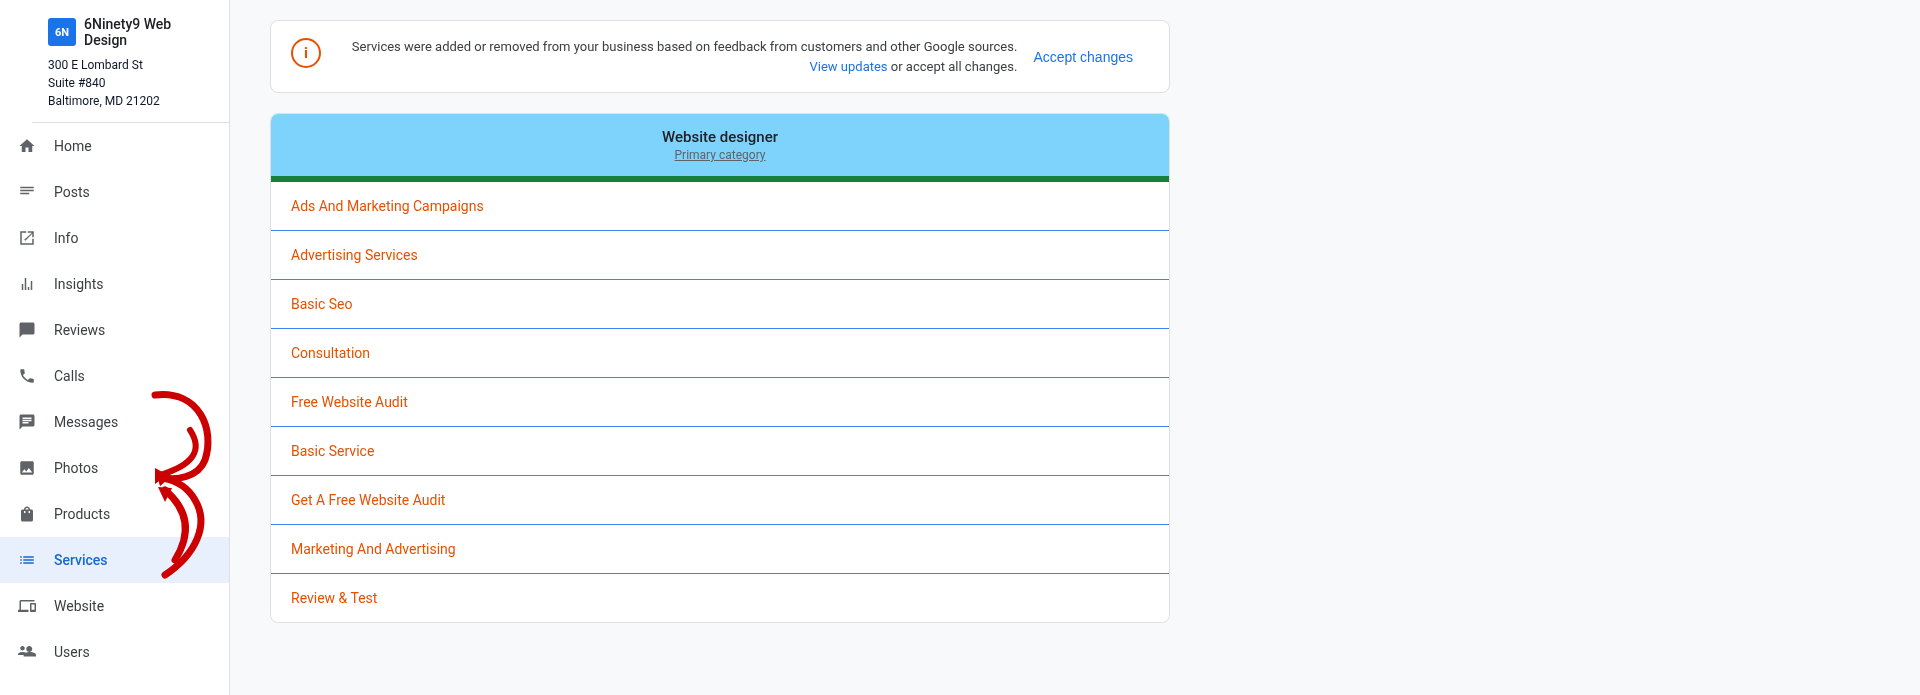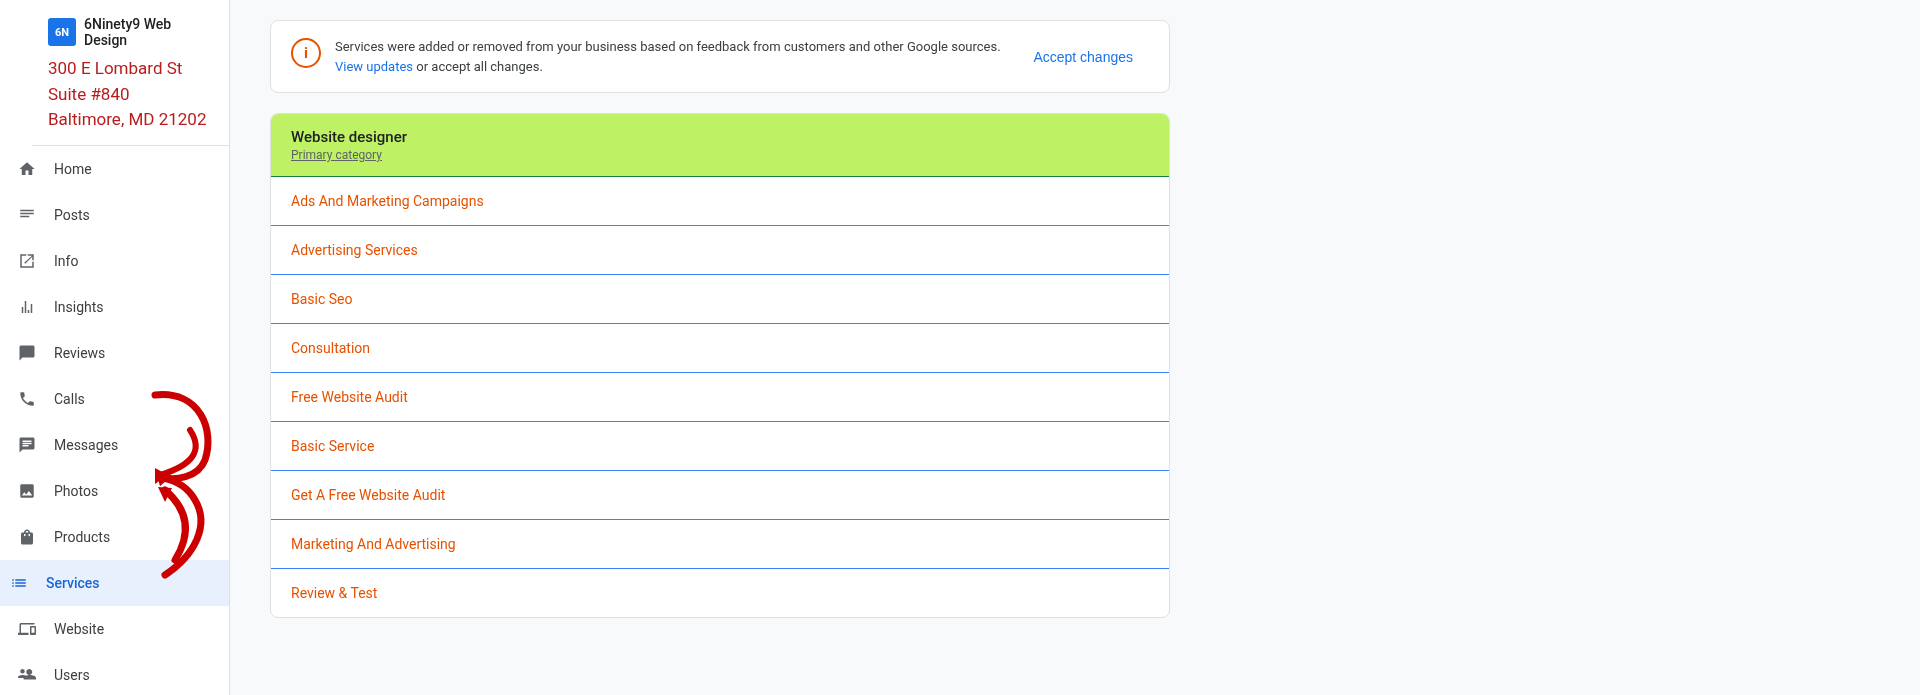--- a/index.html
+++ b/index.html
@@ -39,42 +39,41 @@
       font-size: 11px;
       font-weight: bold;
       flex-shrink: 0;
     }
     .business-name {
       font-size: 14px;
       font-weight: 500;
       color: #202124;
     }
     .business-address {
-      font-size: 17px;
-      color: #b91c1c;
+      font-size: 12px;
+      color: #0f172a;
       line-height: 1.5;
       padding-left: 0;
     }
 
     .nav-item {
       display: flex;
       align-items: center;
       gap: 16px;
       padding: 12px 16px;
       cursor: pointer;
       color: #3c4043;
       font-size: 14px;
       border-radius: 0;
       transition: background 0.15s;
       text-align: right;
     }
     .nav-item.active {
       background: #e8f0fe;
       color: #1967d2;
-      padding-left: 8px;
     }
     .nav-item.active .nav-label { color: #1967d2; font-weight: 500; }
     .nav-icon {
       width: 22px;
       height: 22px;
       display: flex;
       align-items: center;
       justify-content: center;
       flex-shrink: 0;
       color: #5f6368;
@@ -118,20 +117,21 @@
       justify-content: center;
       font-size: 15px;
       font-weight: bold;
       flex-shrink: 0;
       margin-top: 1px;
     }
     .notification-text {
       font-size: 13px;
       color: #3c4043;
       line-height: 1.5;
+      text-align: right;
     }
     .view-updates-link {
       color: #1a73e8;
       text-decoration: none;
       cursor: pointer;
     }
     .accept-changes-btn {
       color: #1a73e8;
       font-size: 14px;
       font-weight: 500;
@@ -144,23 +144,24 @@
 
     
     .services-container {
       background: #fff;
       border: 1px solid #e0e0e0;
       border-radius: 8px;
       max-width: 900px;
       overflow: hidden;
     }
     .category-header {
-      background: #bef264;
+      background: #7dd3fc;
       padding: 14px 20px;
-      border-bottom: 1px solid #15803d;
+      border-bottom: 6px solid #15803d;
+      text-align: center;
     }
     .category-title {
       font-size: 15px;
       font-weight: 500;
       color: #202124;
     }
     .category-subtitle {
       font-size: 12px;
       color: #5f6368;
       margin-top: 2px;

